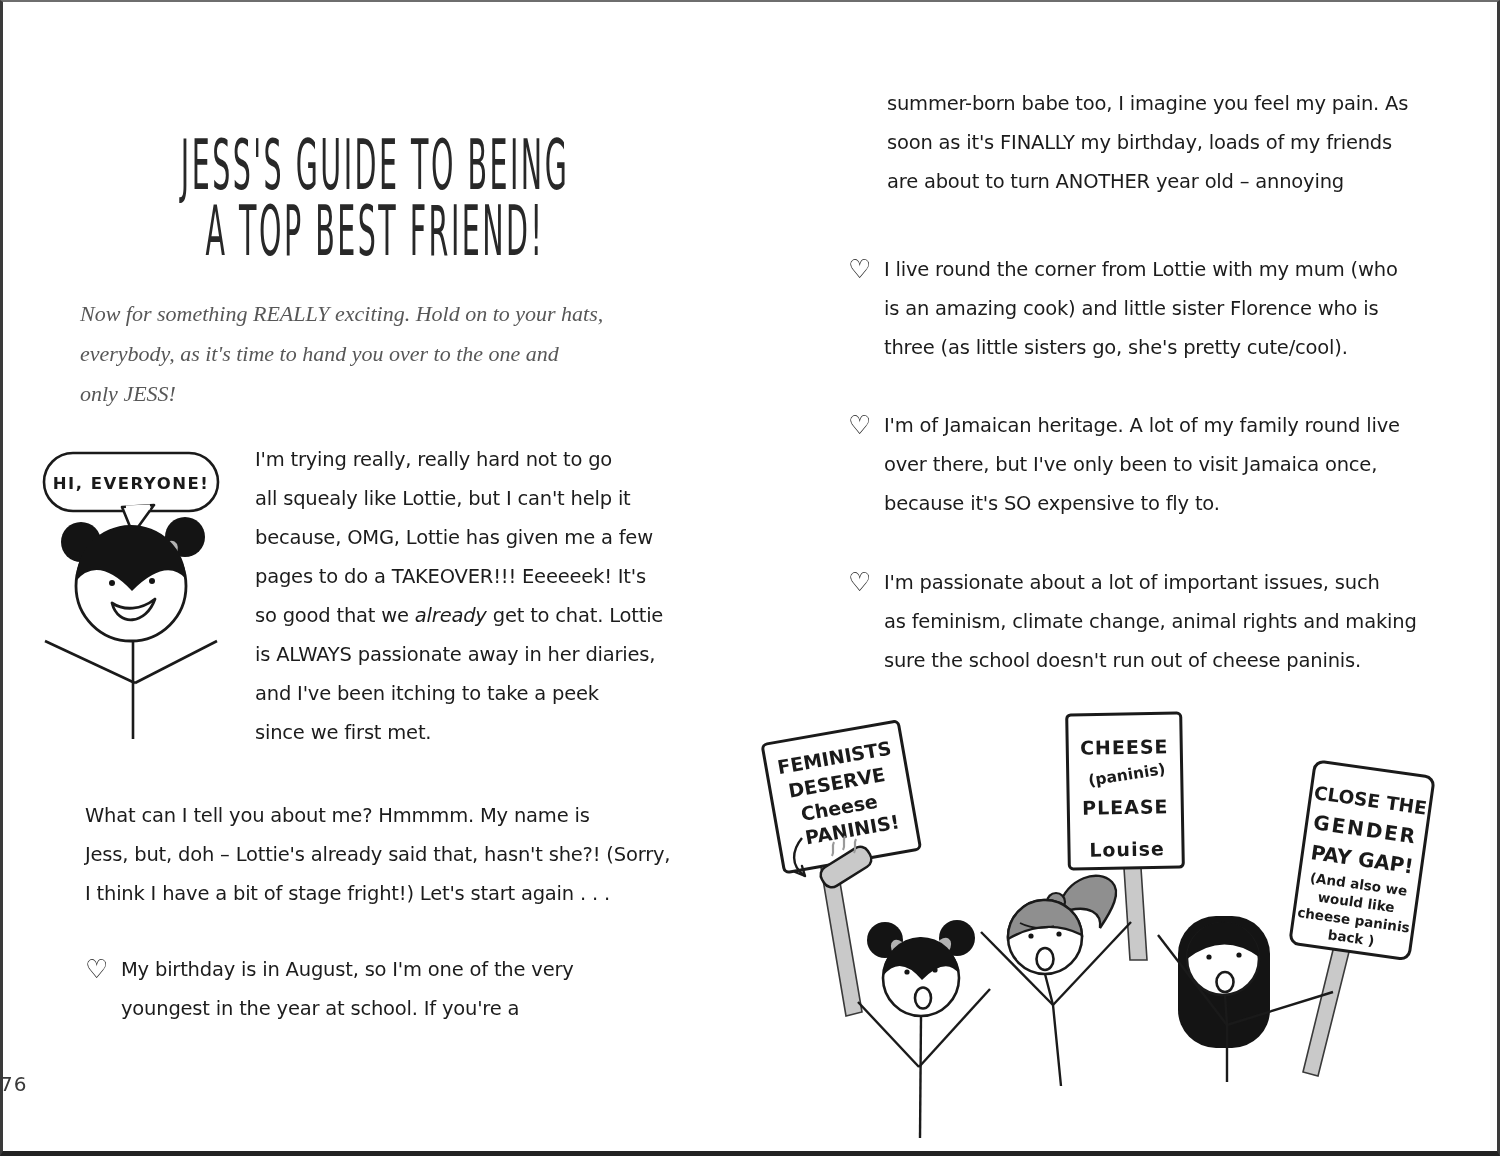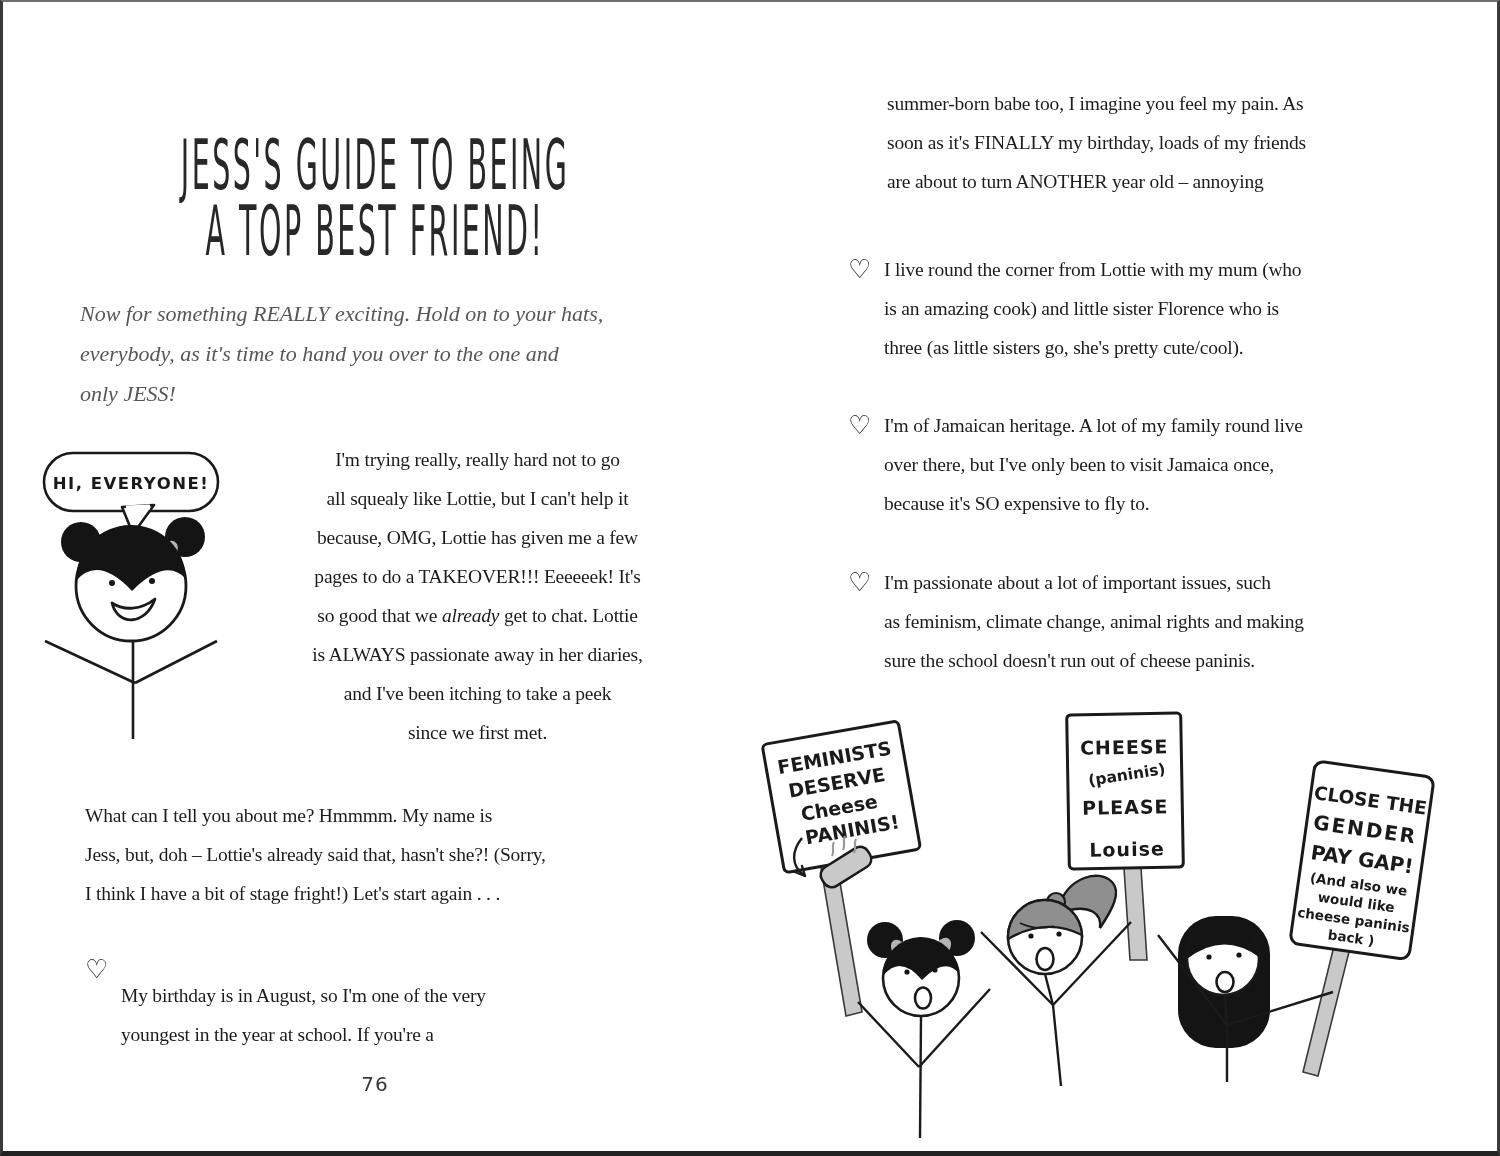--- a/index.html
+++ b/index.html
@@ -22,30 +22,29 @@
     color:#282828; font-size:46px; line-height:44px; letter-spacing:4px;
     transform:scale(0.62,1.5); transform-origin:50% 0; font-weight:normal;
   }
   .serif {
     position:absolute; font-family:"Liberation Serif","DejaVu Serif",serif;
     color:#575757; font-size:22px; line-height:40px; white-space:pre-line;font-style:italic;
   }
   .hand {
     color:#1c1c1c; font-size:19.5px; line-height:39px; white-space:pre-line;
     letter-spacing:-0.2px;
-    font-family:Liberation Serif, serif;
   }
   .hand .ital { font-style:italic; }
   .block { position:absolute; }
   .bullet { position:absolute; display:flex; align-items:flex-start; }
   .heart {
     font-size:26px; line-height:38px; color:#1c1c1c; width:36px; flex:0 0 36px;
   }
   .pagenum {
-    position:absolute; left:0; top:1072px; width:750px; text-align:center;
+    position:absolute; left:0; top:1072px; width:750px; 
     font-size:20px; color:#3a3a3a; letter-spacing:1px;
   }
   svg text {
     font-family:"DejaVu Sans", sans-serif; fill:#1a1a1a; font-weight:600;
   }
 </style>
 </head>
 <body>
 
 <div class="frame"></div>
@@ -77,36 +76,36 @@
       <path d="M38,136 A55,55 0 0 1 148,134 Q128,112 94,146 Q60,110 38,136 Z" fill="#141414"></path>
       <circle cx="74" cy="138" r="3" fill="#141414"></circle>
       <circle cx="114" cy="136" r="3" fill="#141414"></circle>
       <path d="M74,158 C80,182 108,180 117,154 C103,165 86,166 74,158 Z" fill="#fff" stroke="#1a1a1a" stroke-width="2.8" stroke-linejoin="round"></path>
       <line x1="7" y1="196" x2="97" y2="238" stroke="#1a1a1a" stroke-width="2.6"></line>
       <line x1="179" y1="196" x2="97" y2="238" stroke="#1a1a1a" stroke-width="2.6"></line>
       <line x1="95" y1="196" x2="95" y2="294" stroke="#1a1a1a" stroke-width="2.6"></line>
     </g>
   </svg>
 
-  <div class="hand block" style="left:255px; top:440px; width:445px;text-align:center;"><span>I'm trying really, really hard not to go
+  <div class="hand block" style="left:255px; top:440px; width:445px;"><span>I'm trying really, really hard not to go
 all squealy like Lottie, but I can't help it
 because, OMG, Lottie has given me a few
 pages to do a TAKEOVER!!! Eeeeeek! It's
 so good that we </span><span class="ital">already</span><span> get to chat. Lottie
 is ALWAYS passionate away in her diaries,
 and I've been itching to take a peek
 since we first met.</span></div>
 
   <div class="hand block" style="left:85px; top:796px; width:645px;">What can I tell you about me? Hmmmm. My name is
 Jess, but, doh – Lottie's already said that, hasn't she?! (Sorry,
 I think I have a bit of stage fright!) Let's start again . . .</div>
 
   <div class="bullet" style="left:85px; top:950px; width:620px;">
     <span class="heart">♡</span>
-    <div class="hand" style="flex:1;margin-top:26px;">My birthday is in August, so I'm one of the very
+    <div class="hand" style="flex:1;">My birthday is in August, so I'm one of the very
 youngest in the year at school. If you're a</div>
   </div>
 
   <div class="pagenum">76</div>
 </div>
 
 <div class="page" id="page-right">
 
   <div class="hand block" style="left:137px; top:84px; width:575px;">summer-born babe too, I imagine you feel my pain. As
 soon as it's FINALLY my birthday, loads of my friends

